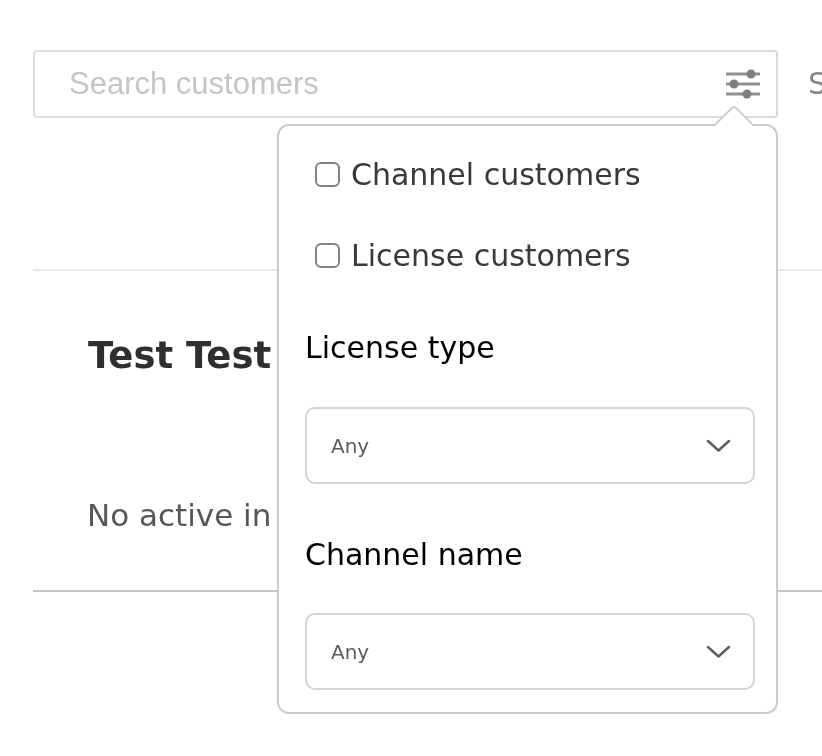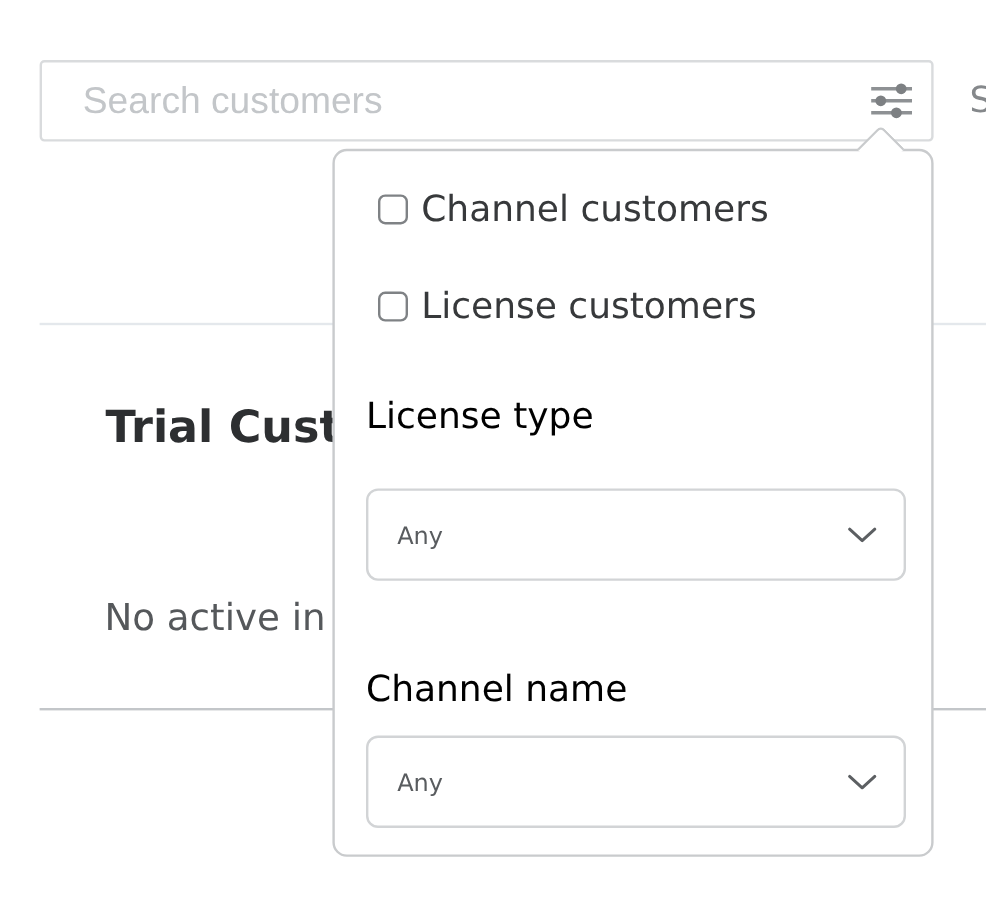--- a/index.html
+++ b/index.html
@@ -95,21 +95,21 @@
   }
   .check-label {
     margin-left:11px;
     font-size:30px; color:#37393b; white-space:nowrap;
   }
   .field-label {
     position:absolute; left:26px;
     font-size:30px; color:#000000; white-space:nowrap;
   }
   .field-label-1 { top:204px; }
-  .field-label-2 { top:431px; }
+  .field-label-2 { top:411px; }
   .select-box {
     position:absolute; left:26px;
     width:450px; height:77px;
     border:2px solid #d2d4d6; border-radius:10px;
     background:#fff;
     display:flex; align-items:center;
     padding:0 22px 0 24px;
     cursor:pointer;
   }
   .select-box-1 { top:281px; }
@@ -135,21 +135,21 @@
           <circle cx="23" cy="26" r="4.5" fill="#7d8083"></circle>
         </svg>
       </span>
     </button>
   </div>
 
   <div class="sort-fragment">S</div>
 
   <div class="divider divider-top"></div>
 
-  <div class="customer-name">Trial Cust</div>
+  <div class="customer-name">Test Test</div>
 
 
   <div class="status-line">No active in</div>
 
   <div class="divider divider-bottom"></div>
 
   <div class="popover">
     <div class="popover-caret"></div>
 
     <div class="check-row check-row-1">

